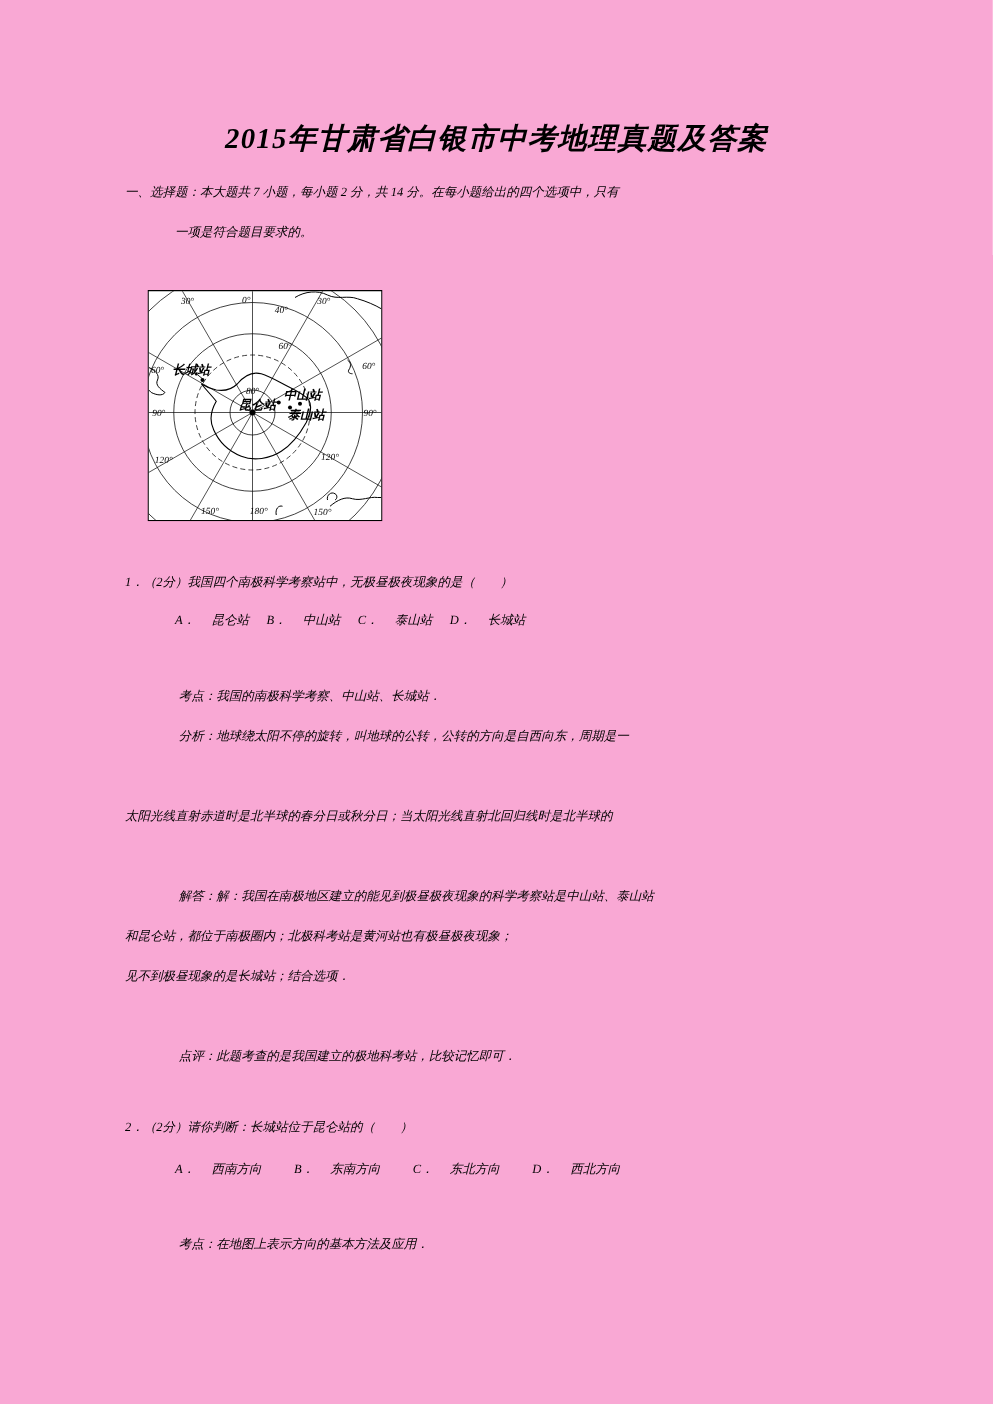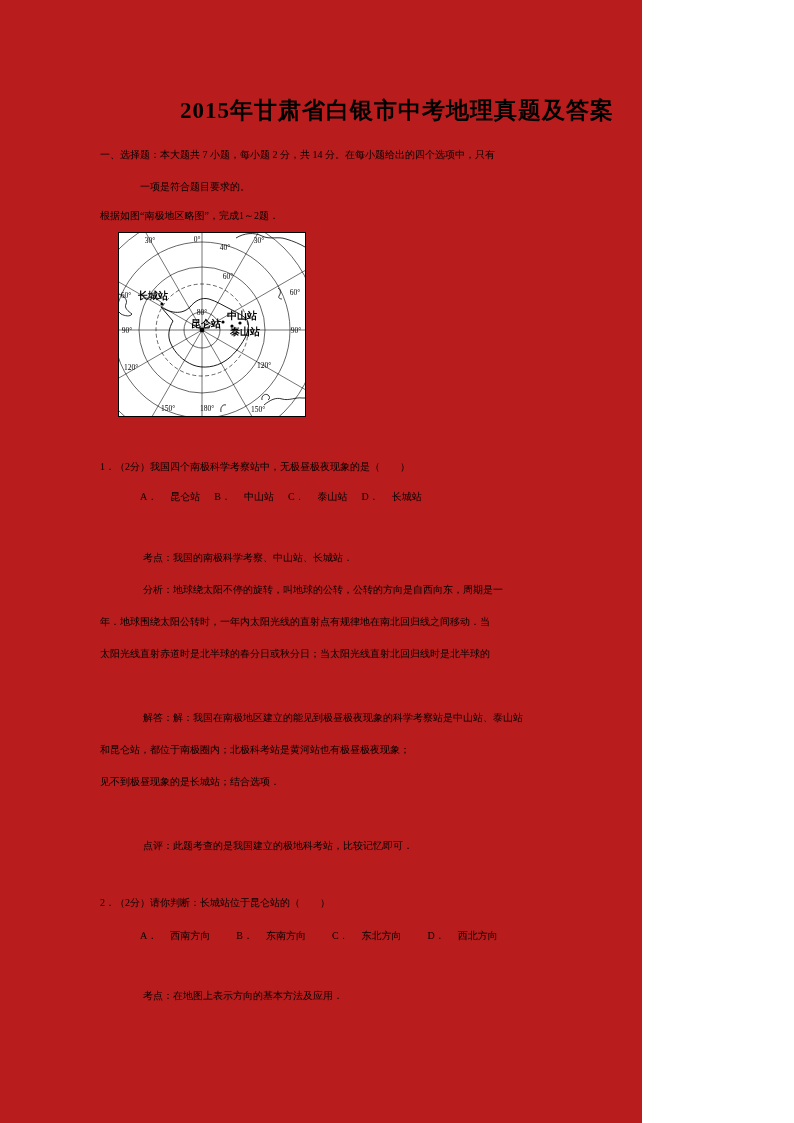--- a/index.html
+++ b/index.html
@@ -3,21 +3,21 @@
 <meta charset="utf-8">
 <style>
   * { box-sizing: border-box; }
   html, body { margin: 0; padding: 0; }
   body {
     width: 794px; height: 1123px;
     background: #ffffff;
     color: #000000;
     font-family: "Liberation Serif", "DejaVu Serif", serif;
   }
-  .page { position: relative; width: 642px; height: 1123px; overflow: hidden; background: #b91c1c; }
+  .page { position: relative; width: 794px; height: 1123px; overflow: hidden; background: #f9a8d4; font-style: italic; }
   .title {
     position: absolute; left: 100px; top: 95px; width: 594px;
     text-align: center; font-size: 23px; font-weight: bold; letter-spacing: 1px;
     white-space: nowrap;
   }
   .ln {
     position: absolute; left: 100px; width: 640px;
     font-size: 10px; line-height: 20px; white-space: pre;
   }
   .ind { left: 140px; }
@@ -33,21 +33,20 @@
 </style>
 </head>
 <body>
 
 <div class="page">
 
   <div class="title">2015年甘肃省白银市中考地理真题及答案</div>
 
   <div class="ln" style="top:145px">一、选择题：本大题共 7 小题，每小题 2 分，共 14 分。在每小题给出的四个选项中，只有</div>
   <div class="ln ind" style="top:177px">一项是符合题目要求的。</div>
-  <div class="ln" style="top:206px">根据如图“南极地区略图”，完成1～2题．</div>
 
   <svg class="map-fig" viewBox="0 0 188 185">
     <defs>
       <clipPath id="mapclip">
           <rect x="1" y="1" width="186" height="183"></rect>
         </clipPath>
     </defs>
     <rect x="0.5" y="0.5" width="187" height="184" fill="#ffffff" stroke="#000" stroke-width="1"></rect>
     <g clip-path="url(#mapclip)">
 
@@ -129,21 +128,20 @@
   <div class="ln" style="top:457px">1．（2分）我国四个南极科学考察站中，无极昼极夜现象的是（　　）</div>
   <div class="ln ind opts" style="top:487px">
     <span class="opt"><span class="ol">A．</span><span>昆仑站</span></span>
     <span class="opt"><span class="ol">B．</span><span>中山站</span></span>
     <span class="opt"><span class="ol">C．</span><span>泰山站</span></span>
     <span class="opt"><span class="ol">D．</span><span>长城站</span></span>
   </div>
 
   <div class="ln" style="top:548px"><span class="lbl">考点：</span><span>我国的南极科学考察、中山站、长城站．</span></div>
   <div class="ln" style="top:580px"><span class="lbl">分析：</span><span>地球绕太阳不停的旋转，叫地球的公转，公转的方向是自西向东，周期是一</span></div>
-  <div class="ln" style="top:612px">年．地球围绕太阳公转时，一年内太阳光线的直射点有规律地在南北回归线之间移动．当</div>
   <div class="ln" style="top:644px">太阳光线直射赤道时是北半球的春分日或秋分日；当太阳光线直射北回归线时是北半球的</div>
   <div class="ln" style="top:708px"><span class="lbl">解答：</span><span>解：我国在南极地区建立的能见到极昼极夜现象的科学考察站是中山站、泰山站</span></div>
   <div class="ln" style="top:740px">和昆仑站，都位于南极圈内；北极科考站是黄河站也有极昼极夜现象；</div>
   <div class="ln" style="top:772px">见不到极昼现象的是长城站；结合选项．</div>
   <div class="ln" style="top:836px"><span class="lbl">点评：</span><span>此题考查的是我国建立的极地科考站，比较记忆即可．</span></div>
 
   <div class="ln" style="top:893px">2．（2分）请你判断：长城站位于昆仑站的（　　）</div>
   <div class="ln ind opts opts-wide" style="top:926px">
     <span class="opt"><span class="ol">A．</span><span>西南方向</span></span>
     <span class="opt"><span class="ol">B．</span><span>东南方向</span></span>

